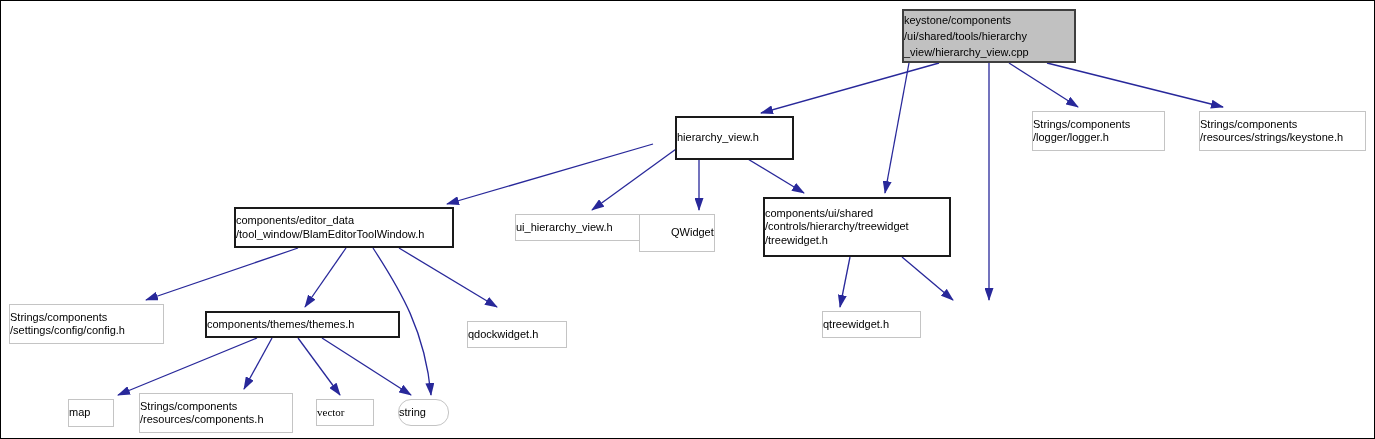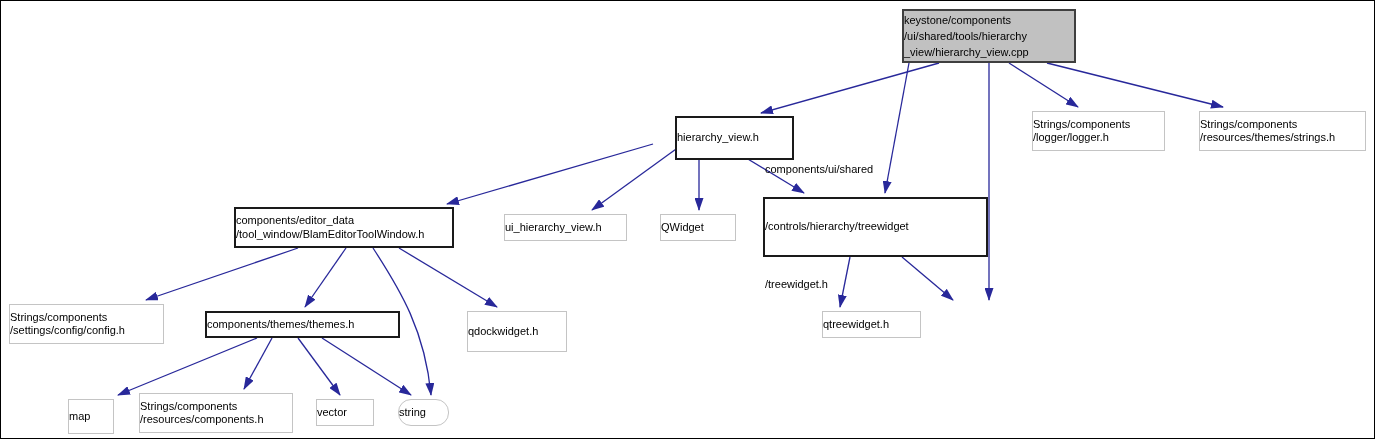--- a/index.html
+++ b/index.html
@@ -70,70 +70,70 @@
     <span>hierarchy_view.h</span>
   </div>
 
   <div class="node n-gray" style="left:1031px;top:110px;width:133px;height:40px;">
     <span>Strings/components</span>
     <span>/logger/logger.h</span>
   </div>
 
   <div class="node n-gray" style="left:1198px;top:110px;width:167px;height:40px;">
     <span>Strings/components</span>
-    <span>/resources/themes/strings.h</span>
+    <span>/resources/strings/keystone.h</span>
   </div>
 
   <div class="node n-black" style="left:233px;top:206px;width:220px;height:41px;">
     <span>components/editor_data</span>
     <span>/tool_window/BlamEditorToolWindow.h</span>
   </div>
 
-  <div class="node n-gray" style="left:503px;top:213px;width:123px;height:27px;">
+  <div class="node n-gray" style="left:514px;top:213px;width:141px;height:27px;">
     <span>ui_hierarchy_view.h</span>
   </div>
 
-  <div class="node n-gray" style="left:659px;top:213px;width:76px;height:27px;">
+  <div class="node n-gray" style="left:638px;top:213px;width:76px;height:38px;padding-left:31px;">
     <span>QWidget</span>
   </div>
 
-  <div class="node n-black" style="left:762px;top:196px;width:225px;height:60px;gap:44px;">
+  <div class="node n-black" style="left:762px;top:196px;width:188px;height:60px;">
     <span>components/ui/shared</span>
     <span>/controls/hierarchy/treewidget</span>
     <span>/treewidget.h</span>
   </div>
 
   <div class="node n-gray" style="left:8px;top:303px;width:155px;height:40px;">
     <span>Strings/components</span>
     <span>/settings/config/config.h</span>
   </div>
 
   <div class="node n-black" style="left:188px;top:310px;width:195px;height:27px;margin-left:16px;">
     <span>components/themes/themes.h</span>
   </div>
 
-  <div class="node n-gray" style="left:466px;top:310px;width:100px;height:41px;">
+  <div class="node n-gray" style="left:466px;top:320px;width:100px;height:27px;">
     <span>qdockwidget.h</span>
   </div>
 
   <div class="node n-gray" style="left:785px;top:310px;width:99px;height:27px;margin-left:36px;">
     <span>qtreewidget.h</span>
   </div>
 
 
-  <div class="node n-gray" style="left:67px;top:398px;width:46px;height:35px;">
+  <div class="node n-gray" style="left:67px;top:398px;width:46px;height:28px;">
     <span>map</span>
   </div>
 
   <div class="node n-gray" style="left:138px;top:392px;width:154px;height:40px;">
     <span>Strings/components</span>
     <span>/resources/components.h</span>
   </div>
 
-  <div class="node n-gray" style="left:315px;top:398px;width:58px;height:27px;">
+  <div class="node n-gray" style="left:315px;top:398px;width:58px;height:27px;font-family:Liberation Serif, serif;">
     <span>vector</span>
   </div>
 
   <div class="node n-gray" style="left:397px;top:398px;width:51px;height:27px;border-radius:13px;">
     <span>string</span>
   </div>
 
 </div>
 
 </body></html>

